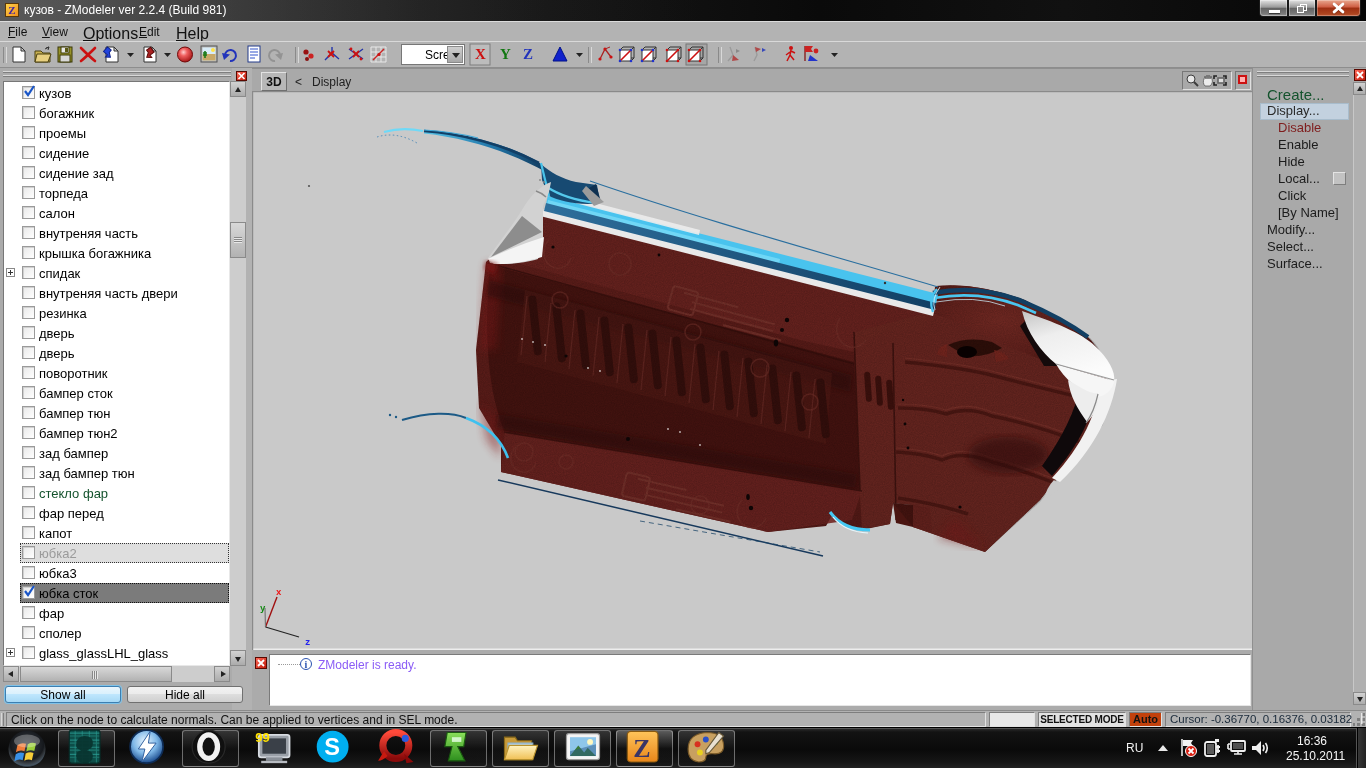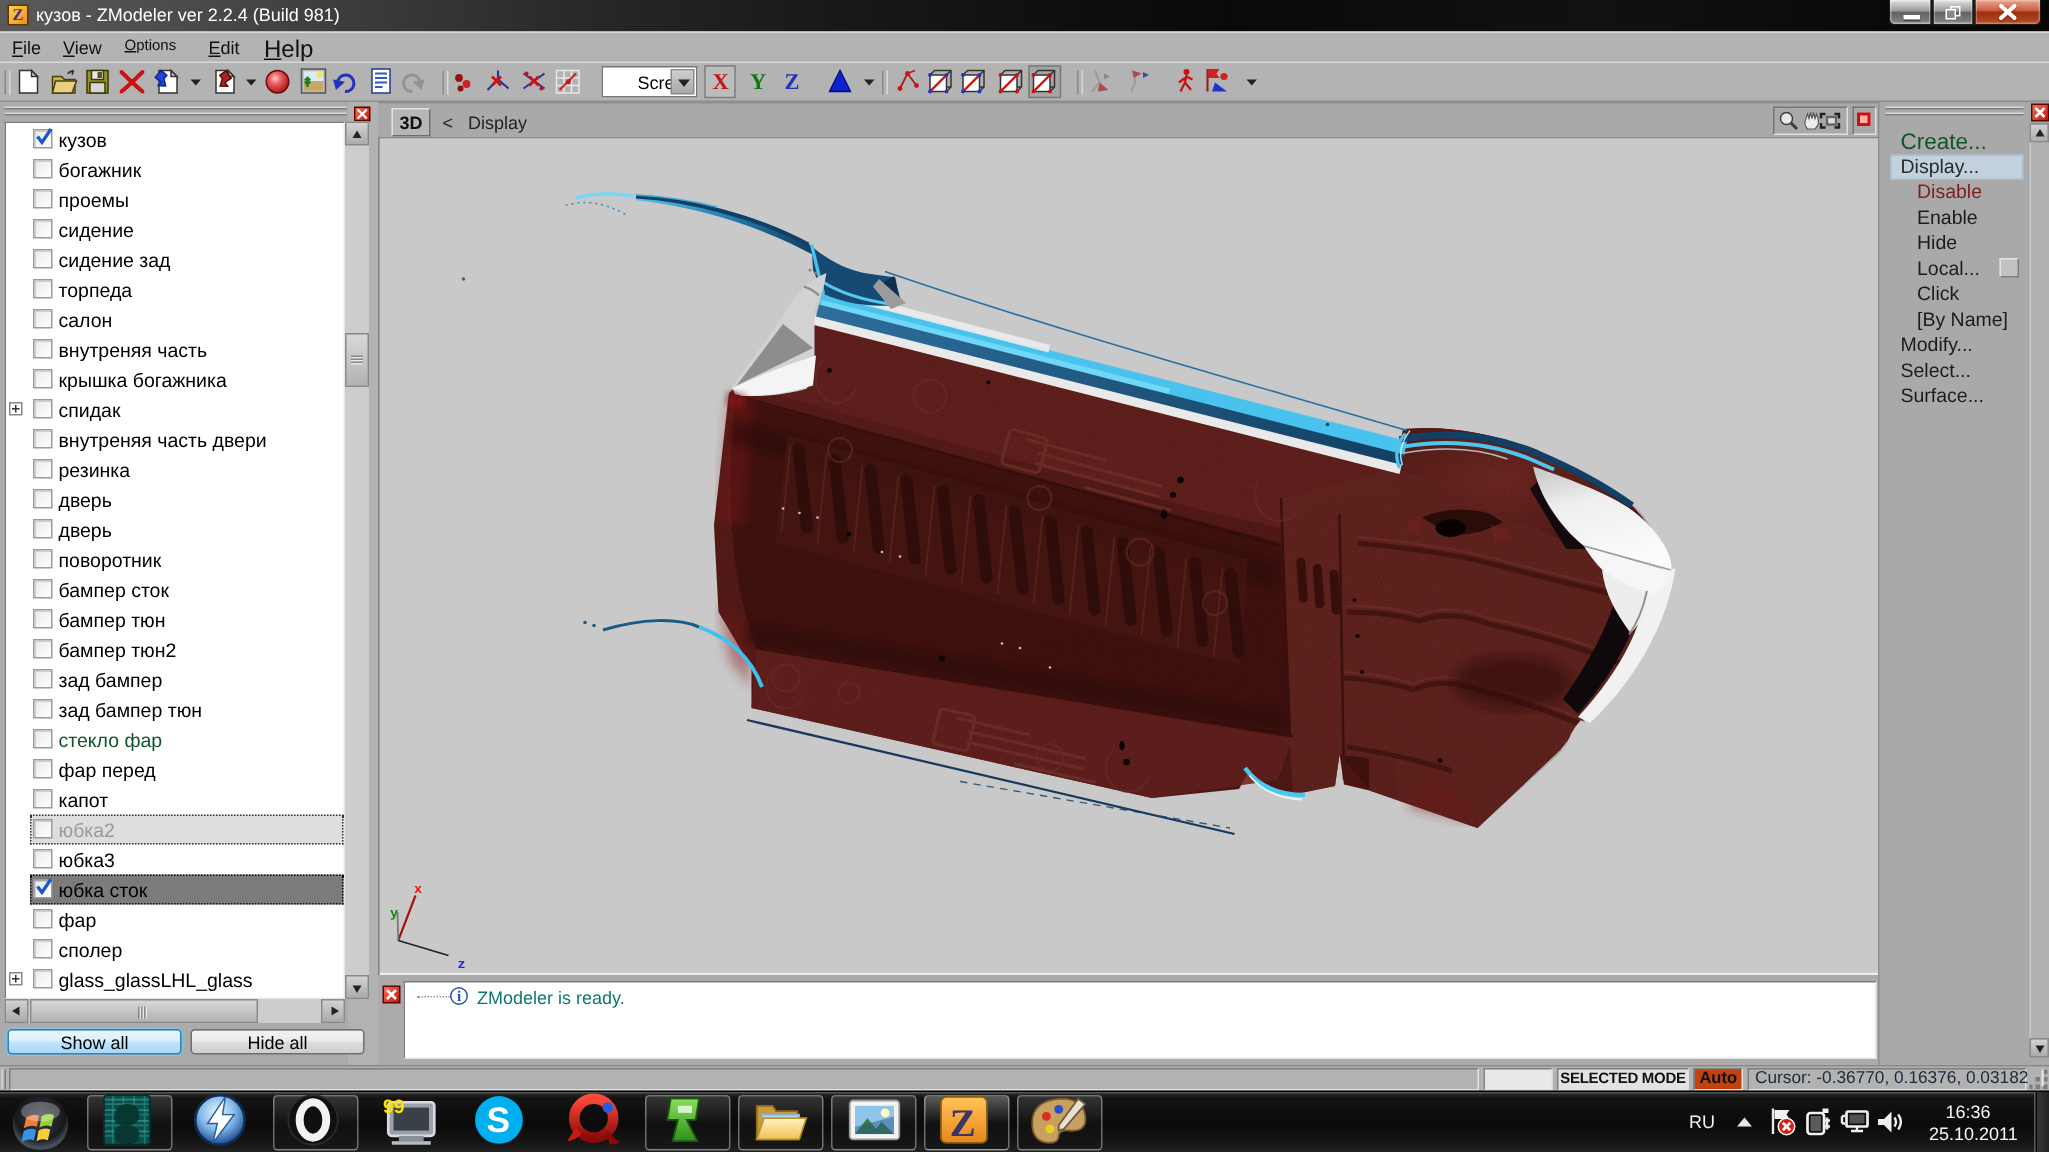--- a/index.html
+++ b/index.html
@@ -25,21 +25,21 @@
         <path d="M17,4 L26,12 M26,4 L17,12" stroke="#fff" stroke-width="2.6" stroke-linecap="round"></path>
         <path d="M17,4 L26,12 M26,4 L17,12" stroke="rgba(0,0,0,0.25)" stroke-width="4" stroke-linecap="round" transform="translate(0,1)" opacity="0.4"></path>
         <path d="M17,4 L26,12 M26,4 L17,12" stroke="#fff" stroke-width="2.4" stroke-linecap="round"></path>
       </svg>
     </div>
 </div>
 
 <div class="abs" style="left:0;top:21px;width:1366px;height:20px;background:#b3b3b3;border-top:1px solid #dcdcdc">
  <div class="txt" style="left:8px;top:3px;font-size:12px;color:#111"><u>F</u>ile</div>
  <div class="txt" style="left:42px;top:3px;font-size:12px;color:#111"><u>V</u>iew</div>
- <div class="txt" style="left:83px;top:3px;font-size:10px;color:#111"><u>O</u>ptions</div>
+ <div class="txt" style="left:83px;top:3px;font-size:16px;color:#111"><u>O</u>ptions</div>
  <div class="txt" style="left:139px;top:3px;font-size:12px;color:#111"><u>E</u>dit</div>
  <div class="txt" style="left:176px;top:3px;font-size:16px;color:#111"><u>H</u>elp</div>
 </div>
 
 <div class="abs" style="left:0;top:41px;width:1366px;height:27px;background:#b3b3b3;border-top:1px solid #d9d9d9;border-bottom:1px solid #8d8d8d"></div>
 <svg class="abs" style="left:0;top:41px" width="860" height="27" viewBox="0 0 860 27">
 <defs>
 <radialGradient id="ball" cx="40%" cy="35%" r="70%">
         <stop offset="0%" stop-color="#ffd0d0"></stop>
         <stop offset="35%" stop-color="#f06060"></stop>
@@ -621,21 +621,21 @@
 
 <div class="abs" style="left:252px;top:650px;width:1000px;height:60px;background:#ababab">
  <div class="abs" style="left:3px;top:7px;width:12px;height:12px;background:linear-gradient(135deg,#ff6a5a,#c01808);border:1px solid #5a0800">
   <svg width="10" height="10" style="position:absolute;left:0;top:0">
         <path d="M2,2 L8,8 M8,2 L2,8" stroke="#fff" stroke-width="1.8"></path>
       </svg>
     </div>
  <div class="abs" style="left:17px;top:4px;width:982px;height:52px;background:#fff;border:1px solid #7a7a7a;border-right-color:#e6e6e6;border-bottom-color:#e6e6e6">
    <div class="abs" style="left:8px;top:9px;width:22px;height:1px;border-top:1px dotted #9a9a9a"></div>
    <div class="abs" style="left:30px;top:3px;width:12px;height:12px;border:1.5px solid #2a52b0;border-radius:50%;color:#2a52b0;font-size:10px;font-weight:bold;text-align:center;line-height:11px;font-family:'Liberation Serif',serif">i</div>
-   <div class="txt" style="left:48px;top:3px;font-size:12px;color:#0f766e">ZModeler is ready.</div>
+   <div class="txt" style="left:48px;top:3px;font-size:12px;color:#8b5cf6">ZModeler is ready.</div>
  </div>
 </div>
 
 <div class="abs" style="left:1252px;top:68px;width:114px;height:642px;background:#a9a9a9;border-left:1px solid #8f8f8f">
  <div class="abs" style="left:4px;top:3px;width:92px;height:2px;border-top:1px solid #d8d8d8;border-bottom:1px solid #7e7e7e"></div>
  <div class="abs" style="left:4px;top:7px;width:92px;height:2px;border-top:1px solid #d8d8d8;border-bottom:1px solid #7e7e7e"></div>
  <div class="abs" style="left:101px;top:1px;width:12px;height:12px;background:linear-gradient(135deg,#ff6a5a,#c01808);border:1px solid #5a0800">
   <svg width="10" height="10" style="position:absolute;left:0;top:0">
         <path d="M2,2 L8,8 M8,2 L2,8" stroke="#fff" stroke-width="1.8"></path>
       </svg>
@@ -659,20 +659,21 @@
  <div class="txt" style="left:25px;top:120px;font-size:13px;color:#1c1c1c">Click</div>
  <div class="txt" style="left:25px;top:137px;font-size:13px;color:#1c1c1c">[By Name]</div>
  <div class="txt" style="left:14px;top:154px;font-size:13px;color:#1c1c1c">Modify...</div>
  <div class="txt" style="left:14px;top:171px;font-size:13px;color:#1c1c1c">Select...</div>
  <div class="txt" style="left:14px;top:188px;font-size:13px;color:#1c1c1c">Surface...</div>
 </div>
 
 <div class="abs" style="left:0;top:710px;width:1366px;height:17px;background:#b2b2b2;border-top:1px solid #8a8a8a">
  <div class="abs" style="left:1px;top:2px;width:3px;height:13px;border-left:1px solid #d8d8d8;border-right:1px solid #7e7e7e"></div>
  <div class="abs" style="left:6px;top:1px;width:980px;height:15px;border:1px solid;border-color:#7e7e7e #e2e2e2 #e2e2e2 #7e7e7e"></div>
+ <div class="txt" style="left:11px;top:2px;font-size:12px;color:#111">Click on the node to calculate normals. Can be applied to vertices and in SEL mode.</div>
  <div class="abs" style="left:989px;top:1px;width:46px;height:15px;border:1px solid;border-color:#7e7e7e #e2e2e2 #e2e2e2 #7e7e7e;background:#e8e8e8"></div>
  <div class="abs" style="left:1038px;top:1px;width:88px;height:15px;border:1px solid;border-color:#7e7e7e #e2e2e2 #e2e2e2 #7e7e7e;background:#e2e2e2;text-align:center;font-size:10px;font-weight:bold;color:#111;line-height:14px;letter-spacing:-0.2px">SELECTED MODE</div>
  <div class="abs" style="left:1129px;top:1px;width:33px;height:15px;border:1px solid;border-color:#7e7e7e #e2e2e2 #e2e2e2 #7e7e7e;background:#c2410c;text-align:center;font-size:11px;font-weight:bold;color:#111;line-height:13px">Auto</div>
  <div class="abs" style="left:1165px;top:1px;width:186px;height:15px;border:1px solid;border-color:#7e7e7e #e2e2e2 #e2e2e2 #7e7e7e"></div>
  <div class="txt" style="left:1170px;top:2px;font-size:11.5px;color:#1a2a3a">Cursor: -0.36770, 0.16376, 0.03182</div>
  <svg class="abs" style="left:1353px;top:2px;" width="13" height="13">
       <g fill="#7e7e7e">
         <rect x="9" y="0" width="3" height="3"></rect>
         <rect x="9" y="5" width="3" height="3"></rect>
         <rect x="9" y="10" width="3" height="3"></rect>

